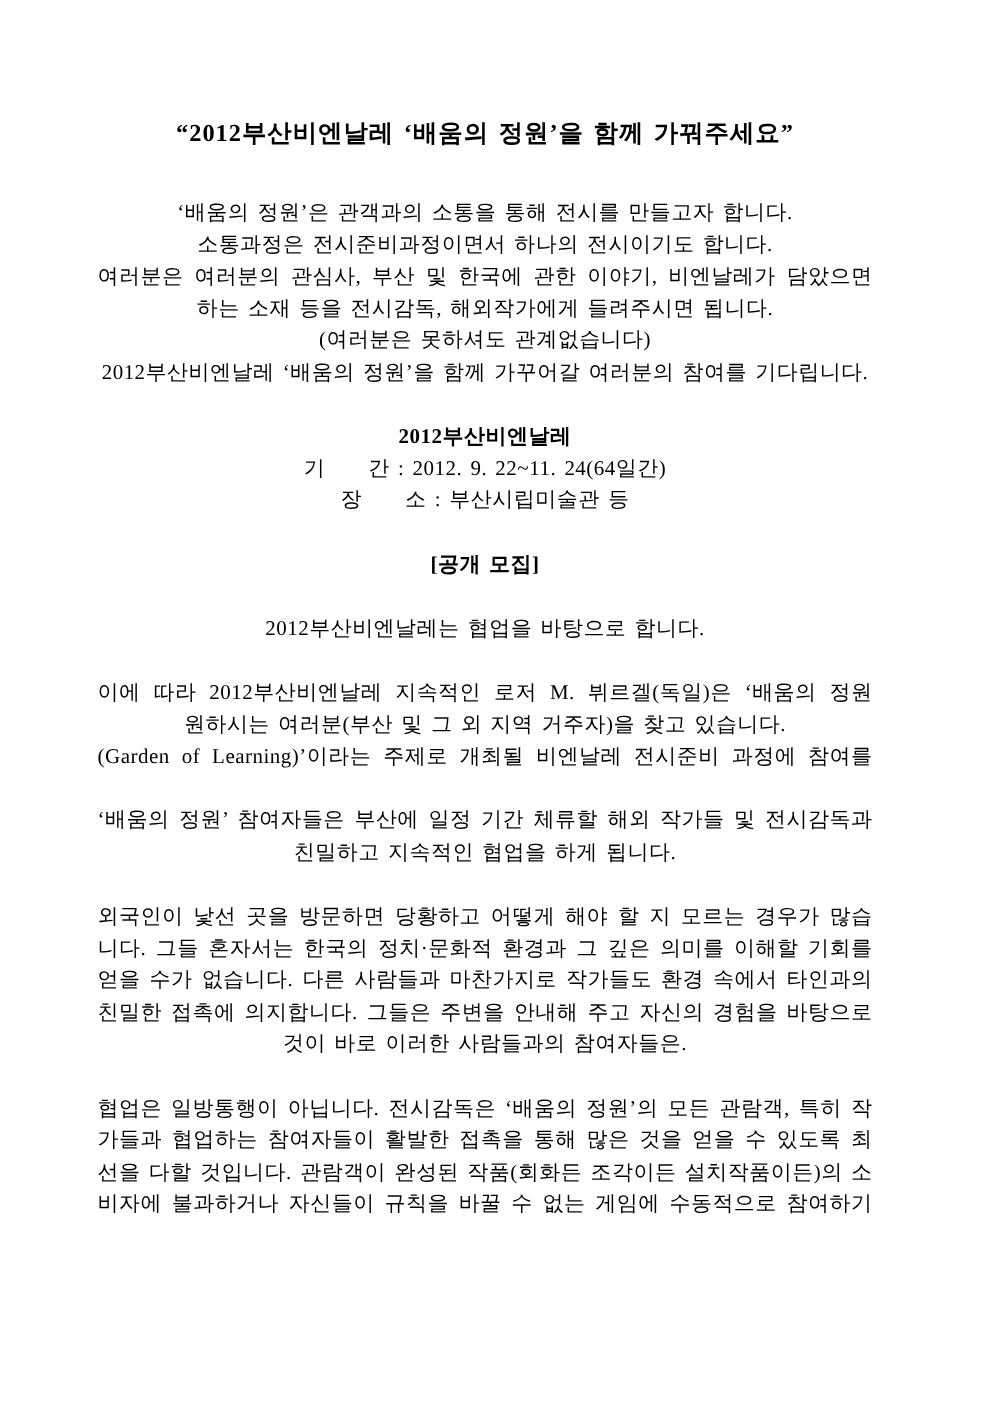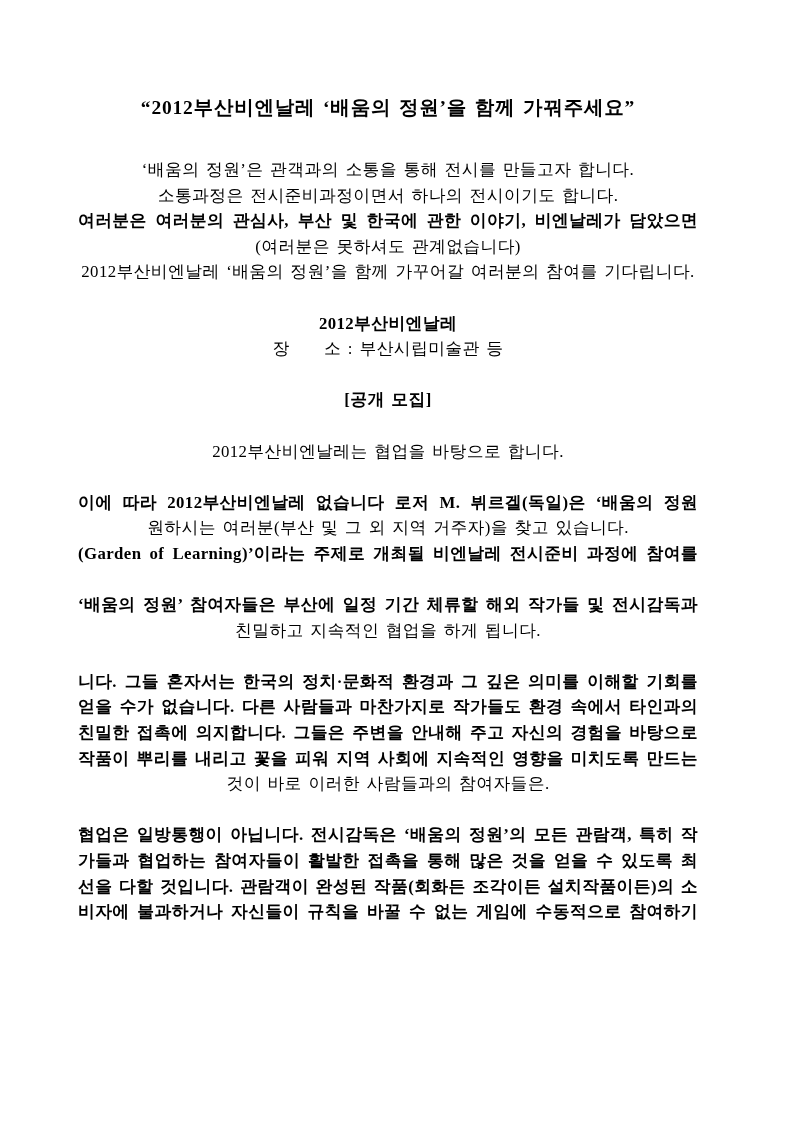--- a/index.html
+++ b/index.html
@@ -43,65 +43,66 @@
     font-size: 16.8px;
     line-height: 25.6px;
     letter-spacing: 0.4px;
     word-spacing: 2px;
     white-space: normal;
     text-align: center;
   }
   .line.justify {
     text-align: justify;
     text-align-last: justify;
-    font-weight: bold;
   }
   .line.bold {
     font-weight: bold;
   }
 </style>
 </head>
 <body>
 
 <div class="page">
   <div class="content">
       <div class="block block-title">
         <div class="line">“2012부산비엔날레 ‘배움의 정원’을 함께 가꿔주세요”</div>
       </div>
       <div class="block">
         <div class="line">‘배움의 정원’은 관객과의 소통을 통해 전시를 만들고자 합니다.</div>
         <div class="line">소통과정은 전시준비과정이면서 하나의 전시이기도 합니다.</div>
         <div class="line justify">여러분은 여러분의 관심사, 부산 및 한국에 관한 이야기, 비엔날레가 담았으면</div>
+        <div class="line">하는 소재 등을 전시감독, 해외작가에게 들려주시면 됩니다.</div>
         <div class="line">(여러분은 못하셔도 관계없습니다)</div>
         <div class="line">2012부산비엔날레 ‘배움의 정원’을 함께 가꾸어갈 여러분의 참여를 기다립니다.</div>
       </div>
       <div class="block">
         <div class="line bold">2012부산비엔날레</div>
+        <div class="line">기　　간 : 2012. 9. 22~11. 24(64일간)</div>
         <div class="line">장　　소 : 부산시립미술관 등</div>
       </div>
       <div class="block">
         <div class="line bold">[공개 모집]</div>
       </div>
       <div class="block">
         <div class="line">2012부산비엔날레는 협업을 바탕으로 합니다.</div>
       </div>
       <div class="block">
-        <div class="line justify">이에 따라 2012부산비엔날레 없습니다 로저 M. 뷔르겔(독일)은 ‘배움의 정원</div>
+        <div class="line justify">이에 따라 2012부산비엔날레 지속적인 로저 M. 뷔르겔(독일)은 ‘배움의 정원</div>
         <div class="line">원하시는 여러분(부산 및 그 외 지역 거주자)을 찾고 있습니다.</div>
         <div class="line justify">(Garden of Learning)’이라는 주제로 개최될 비엔날레 전시준비 과정에 참여를</div>
       </div>
       <div class="block">
         <div class="line justify">‘배움의 정원’ 참여자들은 부산에 일정 기간 체류할 해외 작가들 및 전시감독과</div>
         <div class="line">친밀하고 지속적인 협업을 하게 됩니다.</div>
       </div>
       <div class="block">
+        <div class="line justify">외국인이 낯선 곳을 방문하면 당황하고 어떻게 해야 할 지 모르는 경우가 많습</div>
         <div class="line justify">니다. 그들 혼자서는 한국의 정치·문화적 환경과 그 깊은 의미를 이해할 기회를</div>
         <div class="line justify">얻을 수가 없습니다. 다른 사람들과 마찬가지로 작가들도 환경 속에서 타인과의</div>
         <div class="line justify">친밀한 접촉에 의지합니다. 그들은 주변을 안내해 주고 자신의 경험을 바탕으로</div>
-        <div class="line justify">작품이 뿌리를 내리고 꽃을 피워 지역 사회에 지속적인 영향을 미치도록 만드는</div>
         <div class="line">것이 바로 이러한 사람들과의 참여자들은.</div>
       </div>
       <div class="block">
         <div class="line justify">협업은 일방통행이 아닙니다. 전시감독은 ‘배움의 정원’의 모든 관람객, 특히 작</div>
         <div class="line justify">가들과 협업하는 참여자들이 활발한 접촉을 통해 많은 것을 얻을 수 있도록 최</div>
         <div class="line justify">선을 다할 것입니다. 관람객이 완성된 작품(회화든 조각이든 설치작품이든)의 소</div>
         <div class="line justify">비자에 불과하거나 자신들이 규칙을 바꿀 수 없는 게임에 수동적으로 참여하기</div>
       </div>
     </div>
 </div>

